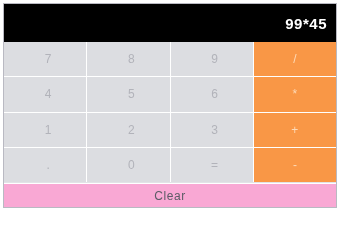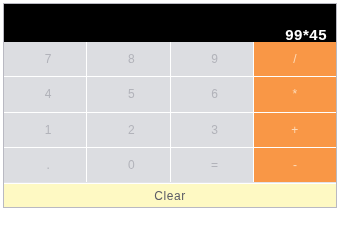--- a/index.html
+++ b/index.html
@@ -39,21 +39,21 @@
   
   .display {
     position: absolute;
     left: 0;
     top: 0;
     width: 332px;
     height: 38px;
     background: #000000;
     box-sizing: border-box;
     display: flex;
-    align-items: flex-end;
+    align-items: center;
     justify-content: flex-end;
     padding-right: 9px;
     overflow: hidden;
   }
   .display-value {
     color: #ffffff;
     font-size: 15px;
     font-weight: bold;
     letter-spacing: 0.5px;
     line-height: 1;
@@ -94,21 +94,21 @@
     padding-left: 0;
   }
 
   
   .clear-row {
     position: absolute;
     left: 0;
     top: 179px;
     width: 332px;
     height: 24px;
-    background: #fef9c3;
+    background: #f9a8d4;
     display: flex;
     align-items: center;
     justify-content: center;
     box-sizing: border-box;
     border-top: 1px solid #ffffff;
   }
   .clear-label {
     font-size: 12px;
     color: #5c5c66;
     letter-spacing: 0.6px;

